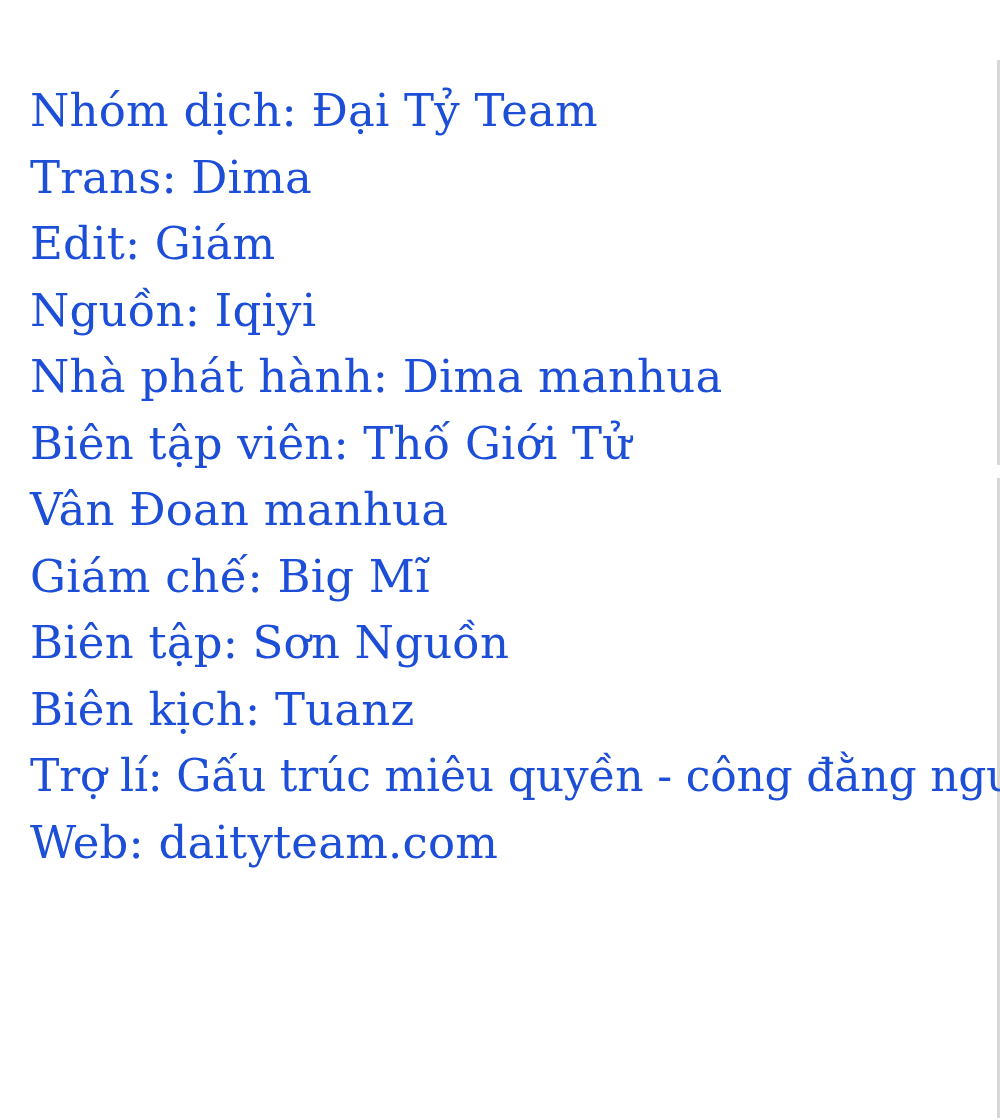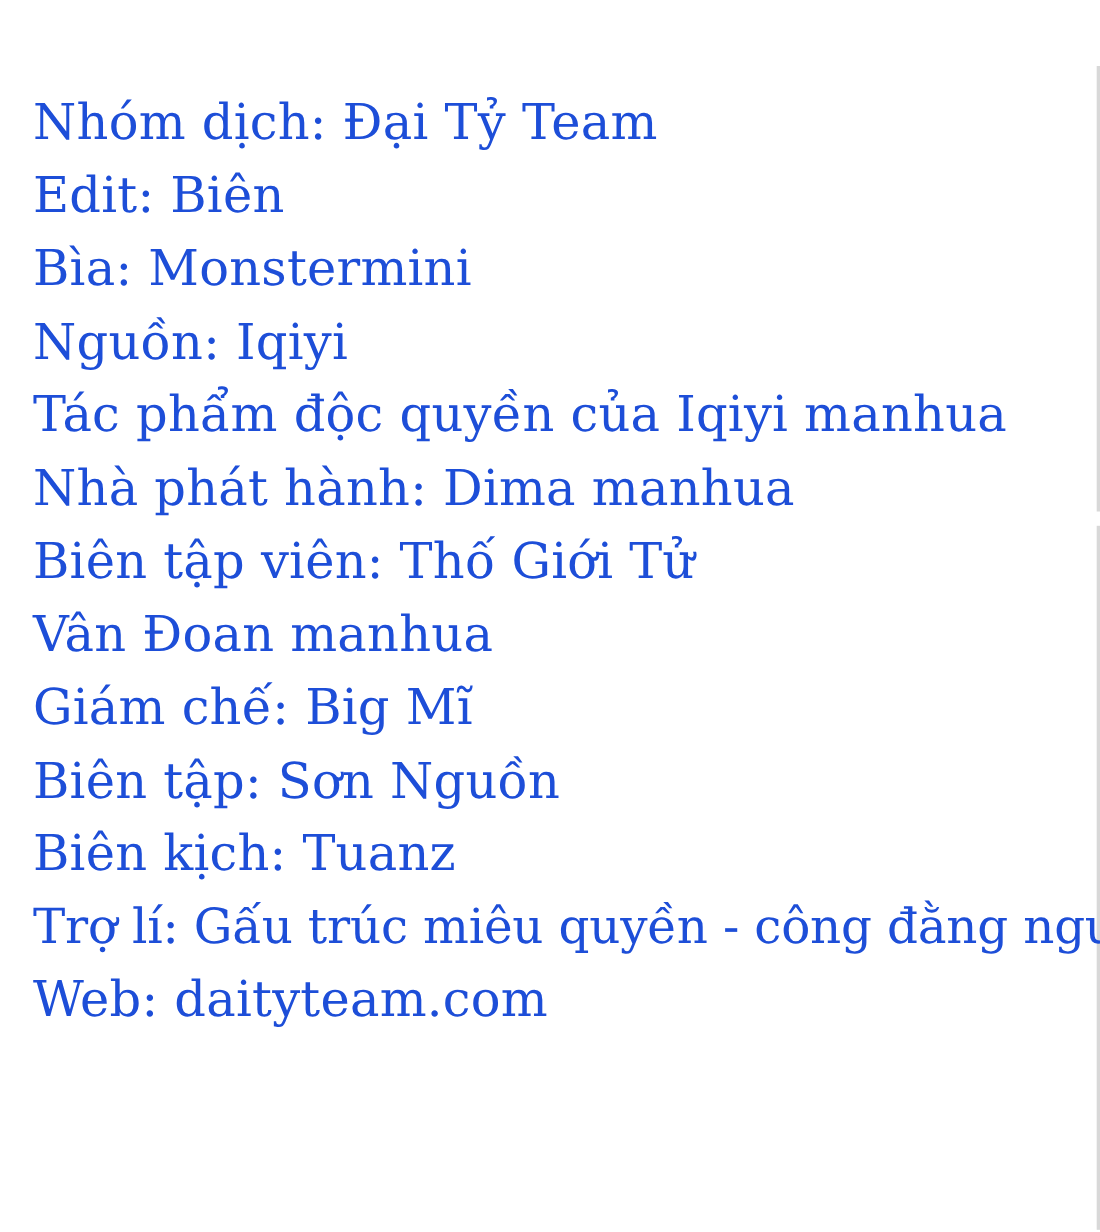--- a/index.html
+++ b/index.html
@@ -52,24 +52,23 @@
 </head>
 <body>
 
 <div class="page">
 
   <div class="edge-mark top"></div>
   <div class="edge-mark bot"></div>
 
   <div class="credits">
     <div class="credit-line">Nhóm dịch: Đại Tỷ Team</div>
-    <div class="credit-line">Edit: Biên</div>
-    <div class="credit-line">Bìa: Monstermini</div>
+    <div class="credit-line">Trans: Dima</div>
+    <div class="credit-line">Edit: Giám</div>
     <div class="credit-line">Nguồn: Iqiyi</div>
-    <div class="credit-line">Tác phẩm độc quyền của Iqiyi manhua</div>
     <div class="credit-line">Nhà phát hành: Dima manhua</div>
     <div class="credit-line">Biên tập viên: Thố Giới Tử</div>
     <div class="credit-line">Vân Đoan manhua</div>
     <div class="credit-line">Giám chế: Big Mĩ</div>
     <div class="credit-line">Biên tập: Sơn Nguồn</div>
     <div class="credit-line">Biên kịch: Tuanz</div>
     <div class="credit-line long">Trợ lí: Gấu trúc miêu quyền - công đằng ngư</div>
     <div class="credit-line">Web: daityteam.com</div>
   </div>
 

